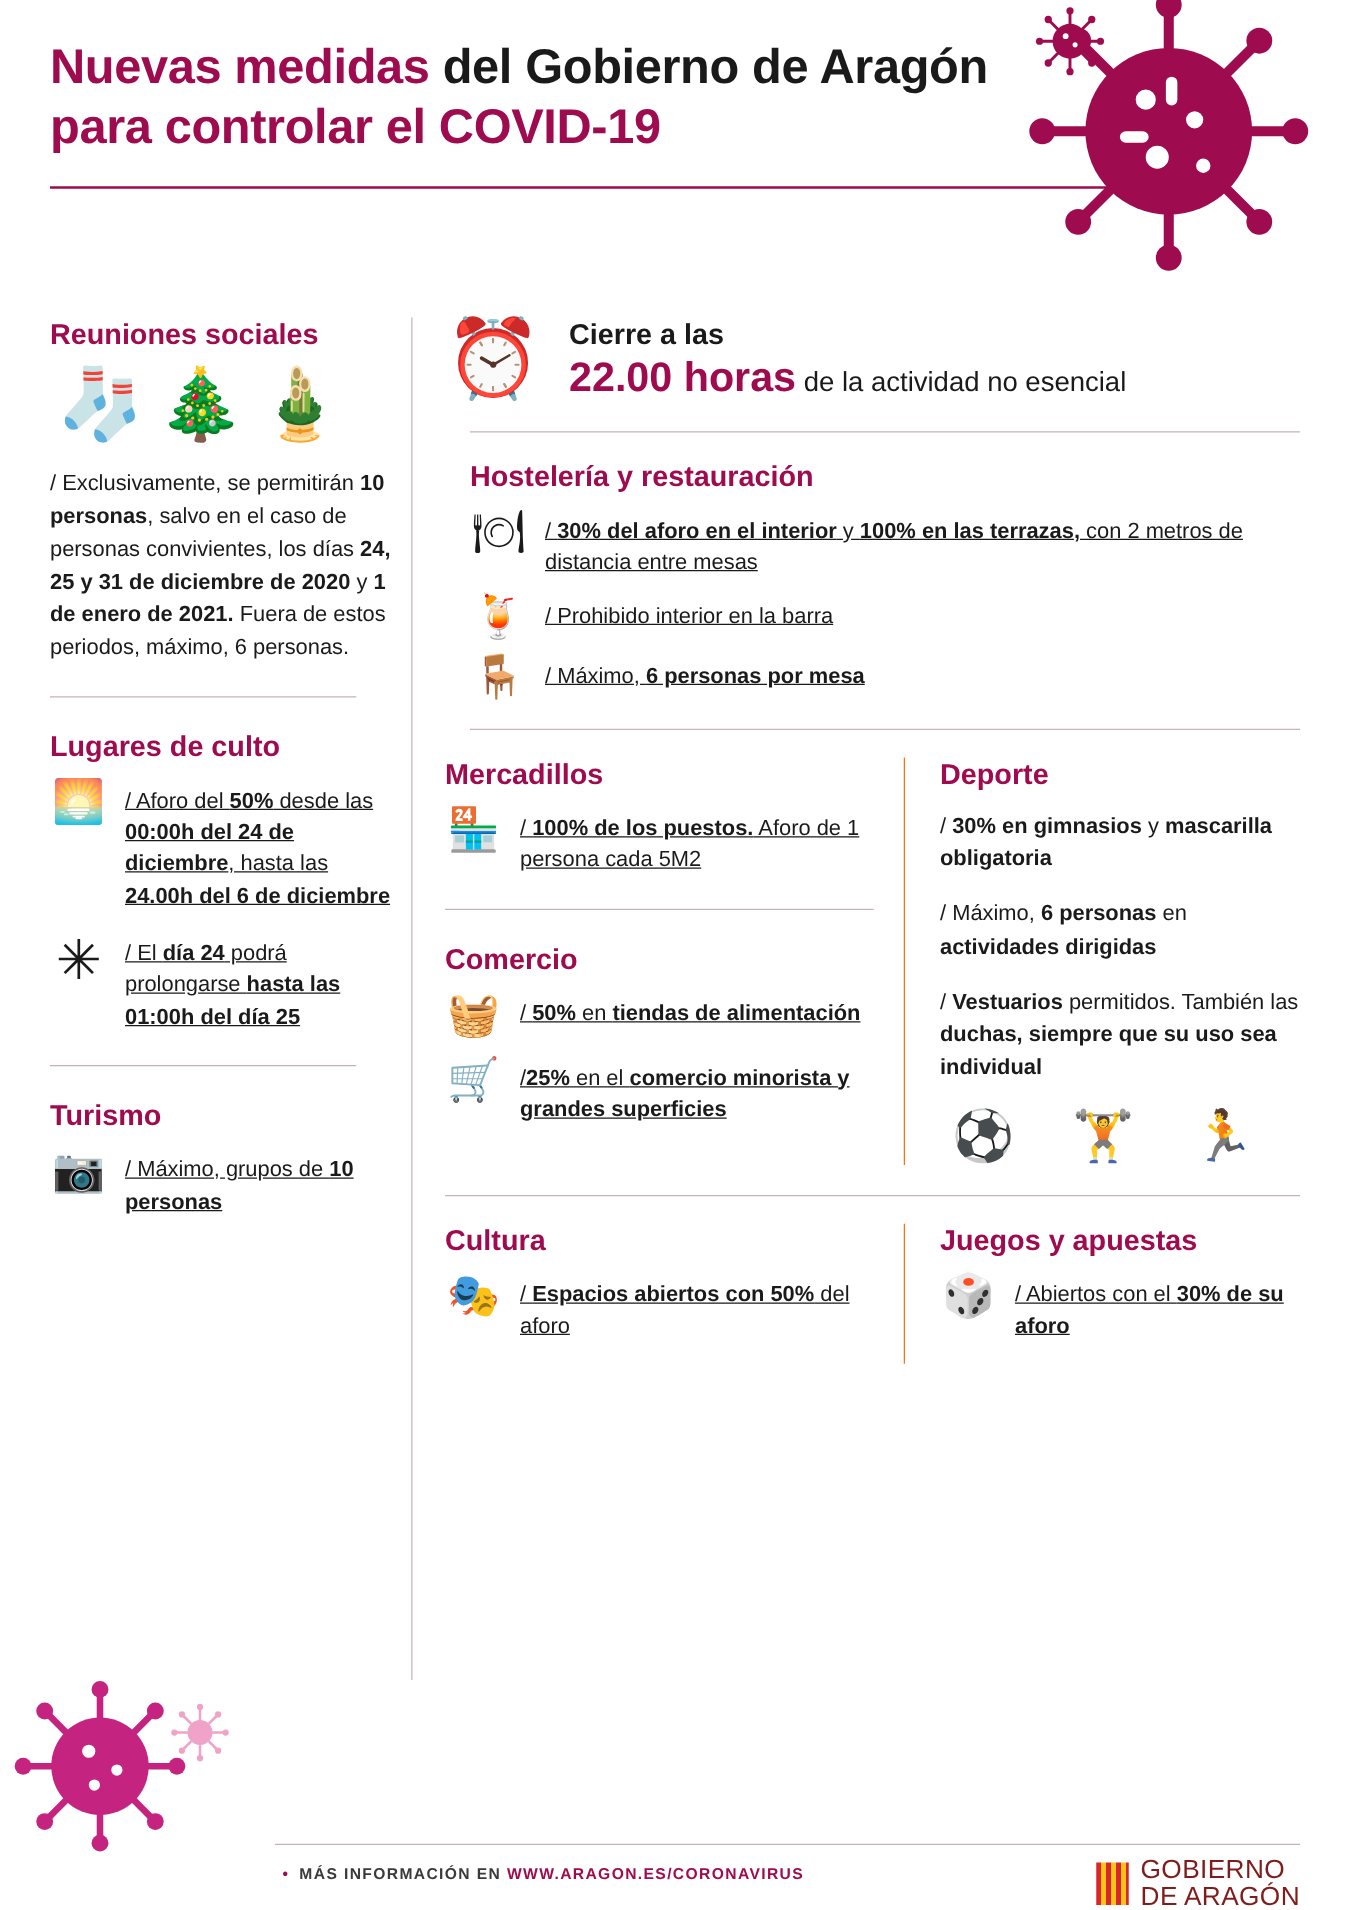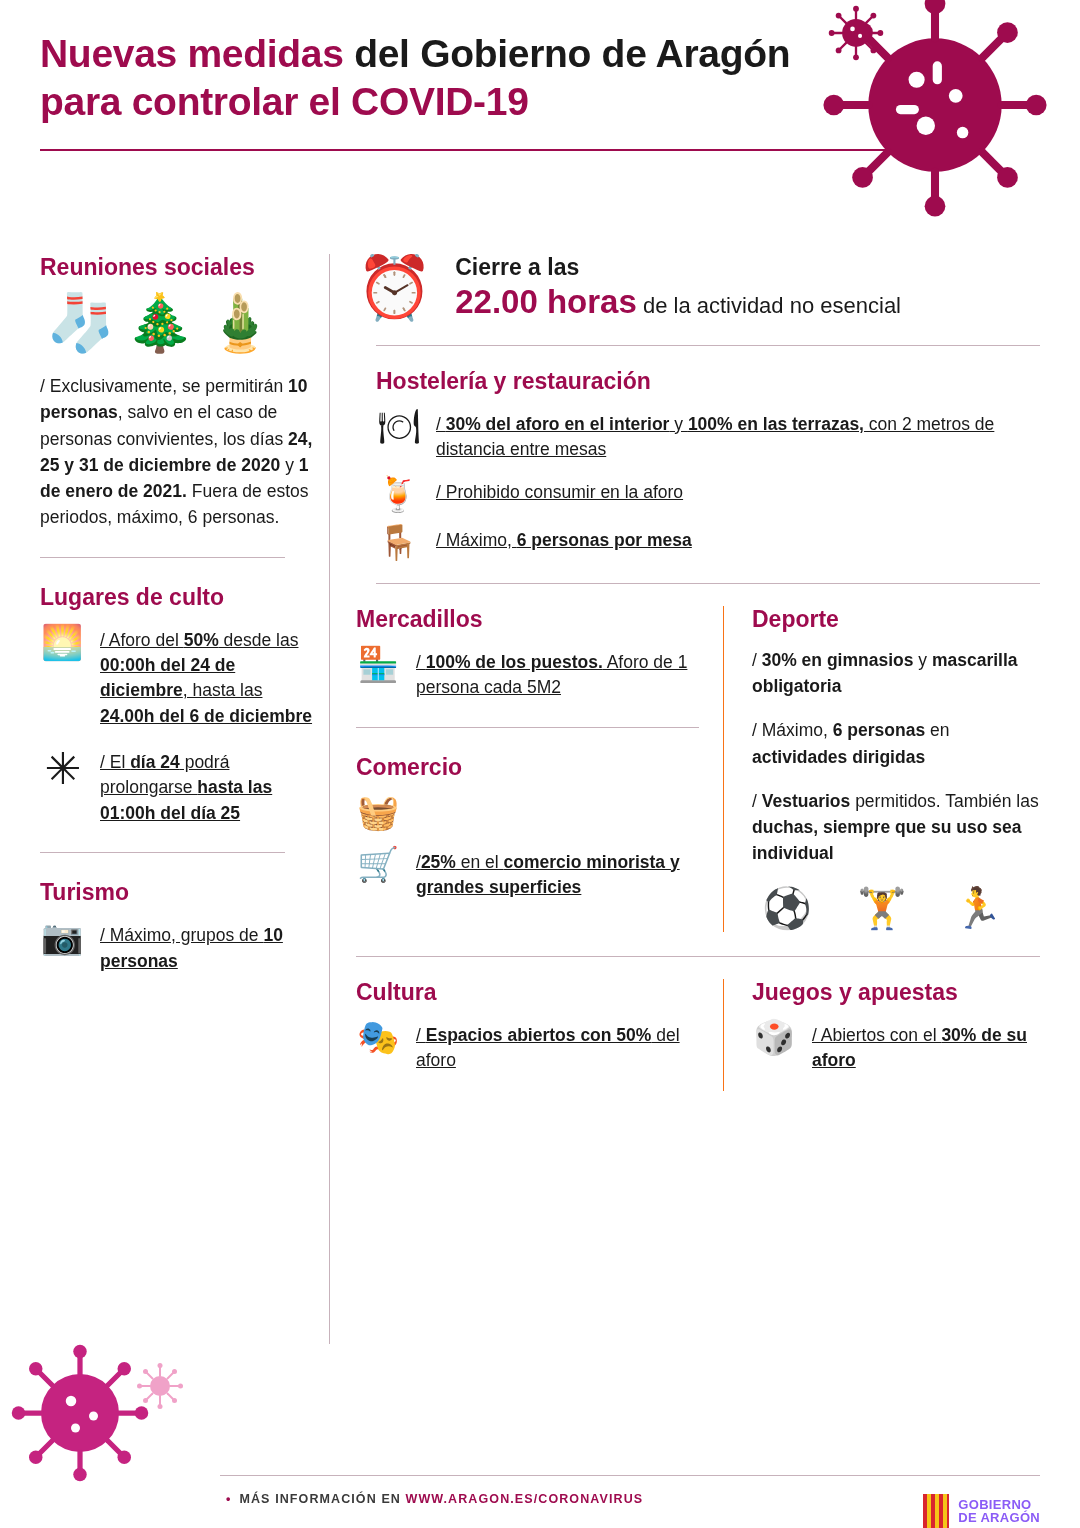--- a/index.html
+++ b/index.html
@@ -258,25 +258,25 @@
   .gov-flag {
     width: 26px;
     height: 34px;
     background: repeating-linear-gradient(
       to right,
       #d9262e 0px, #d9262e 4px,
       #f5c518 4px, #f5c518 8px
     );
   }
   .gov-text {
-    font-size: 13px;
-    font-weight: 700;
+    font-size: 21px;
+    font-weight: 400;
     line-height: 1.02;
     letter-spacing: 0.3px;
-    color: #8b5cf6;
+    color: #7f1d1d;
   }
 
   .star-icon {
     font-size: 44px;
     color: #1a1a1a;
     line-height: 1;
   }
 </style>
 </head>
 <body>
@@ -419,21 +419,21 @@
         <div class="icon-row">
           <div class="icon">🍽</div>
           <div class="row-text">
             <span>/ </span><b>30% del aforo en el interior</b><span> y </span><b>100% en las terrazas,</b><span> con 2 metros de distancia entre mesas</span>
           </div>
         </div>
 
         <div class="icon-row">
           <div class="icon">🍹</div>
           <div class="row-text">
-            <span>/ Prohibido consumir en la aforo</span>
+            <span>/ Prohibido interior en la barra</span>
           </div>
         </div>
 
         <div class="icon-row">
           <div class="icon">🪑</div>
           <div class="row-text">
             <span>/ Máximo, </span><b>6 personas por mesa</b>
           </div>
         </div>
       </div>
@@ -450,20 +450,23 @@
               <span>/ </span><b>100% de los puestos.</b><span> Aforo de 1 persona cada 5M2</span>
             </div>
           </div>
 
           <hr class="hr-thin">
 
           <h2 class="section">Comercio</h2>
 
           <div class="icon-row">
             <div class="icon">🧺</div>
+            <div class="row-text">
+              <span>/ </span><b>50%</b><span> en </span><b>tiendas de alimentación</b>
+            </div>
           </div>
 
           <div class="icon-row">
             <div class="icon">🛒</div>
             <div class="row-text">
               <span>/</span><b>25%</b><span> en el </span><b>comercio minorista y grandes superficies</b>
             </div>
           </div>
         </div>
 

